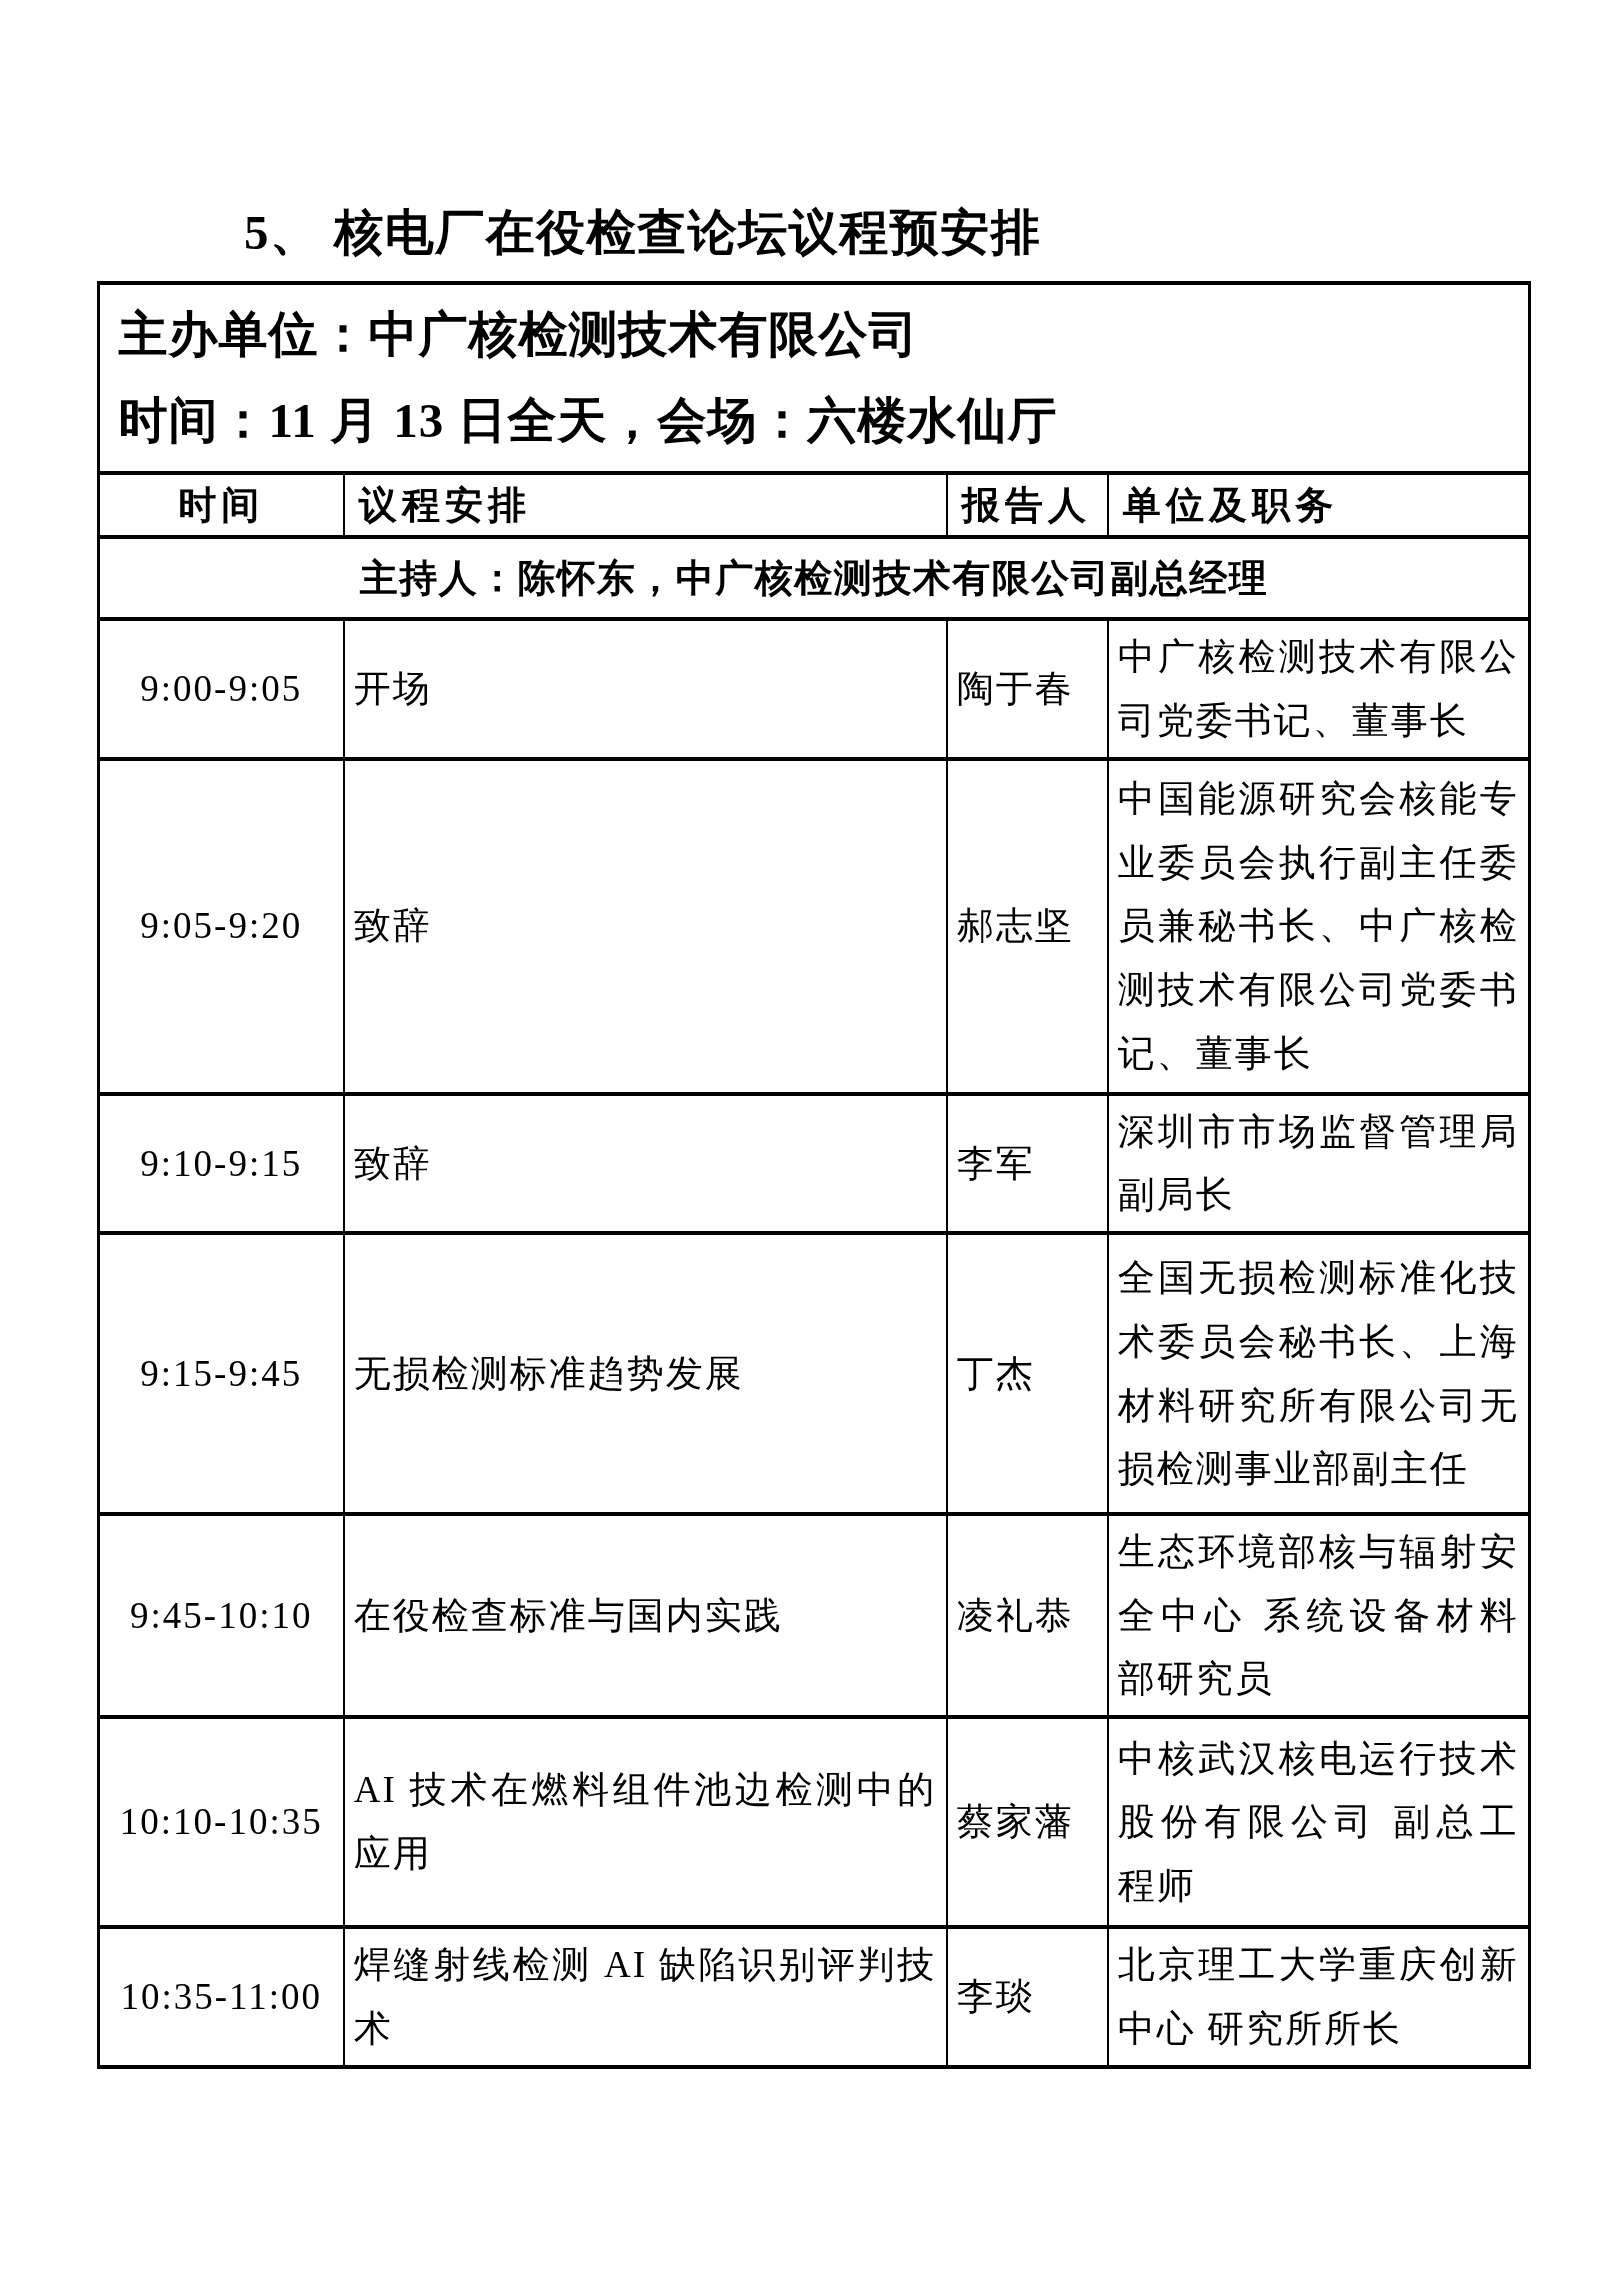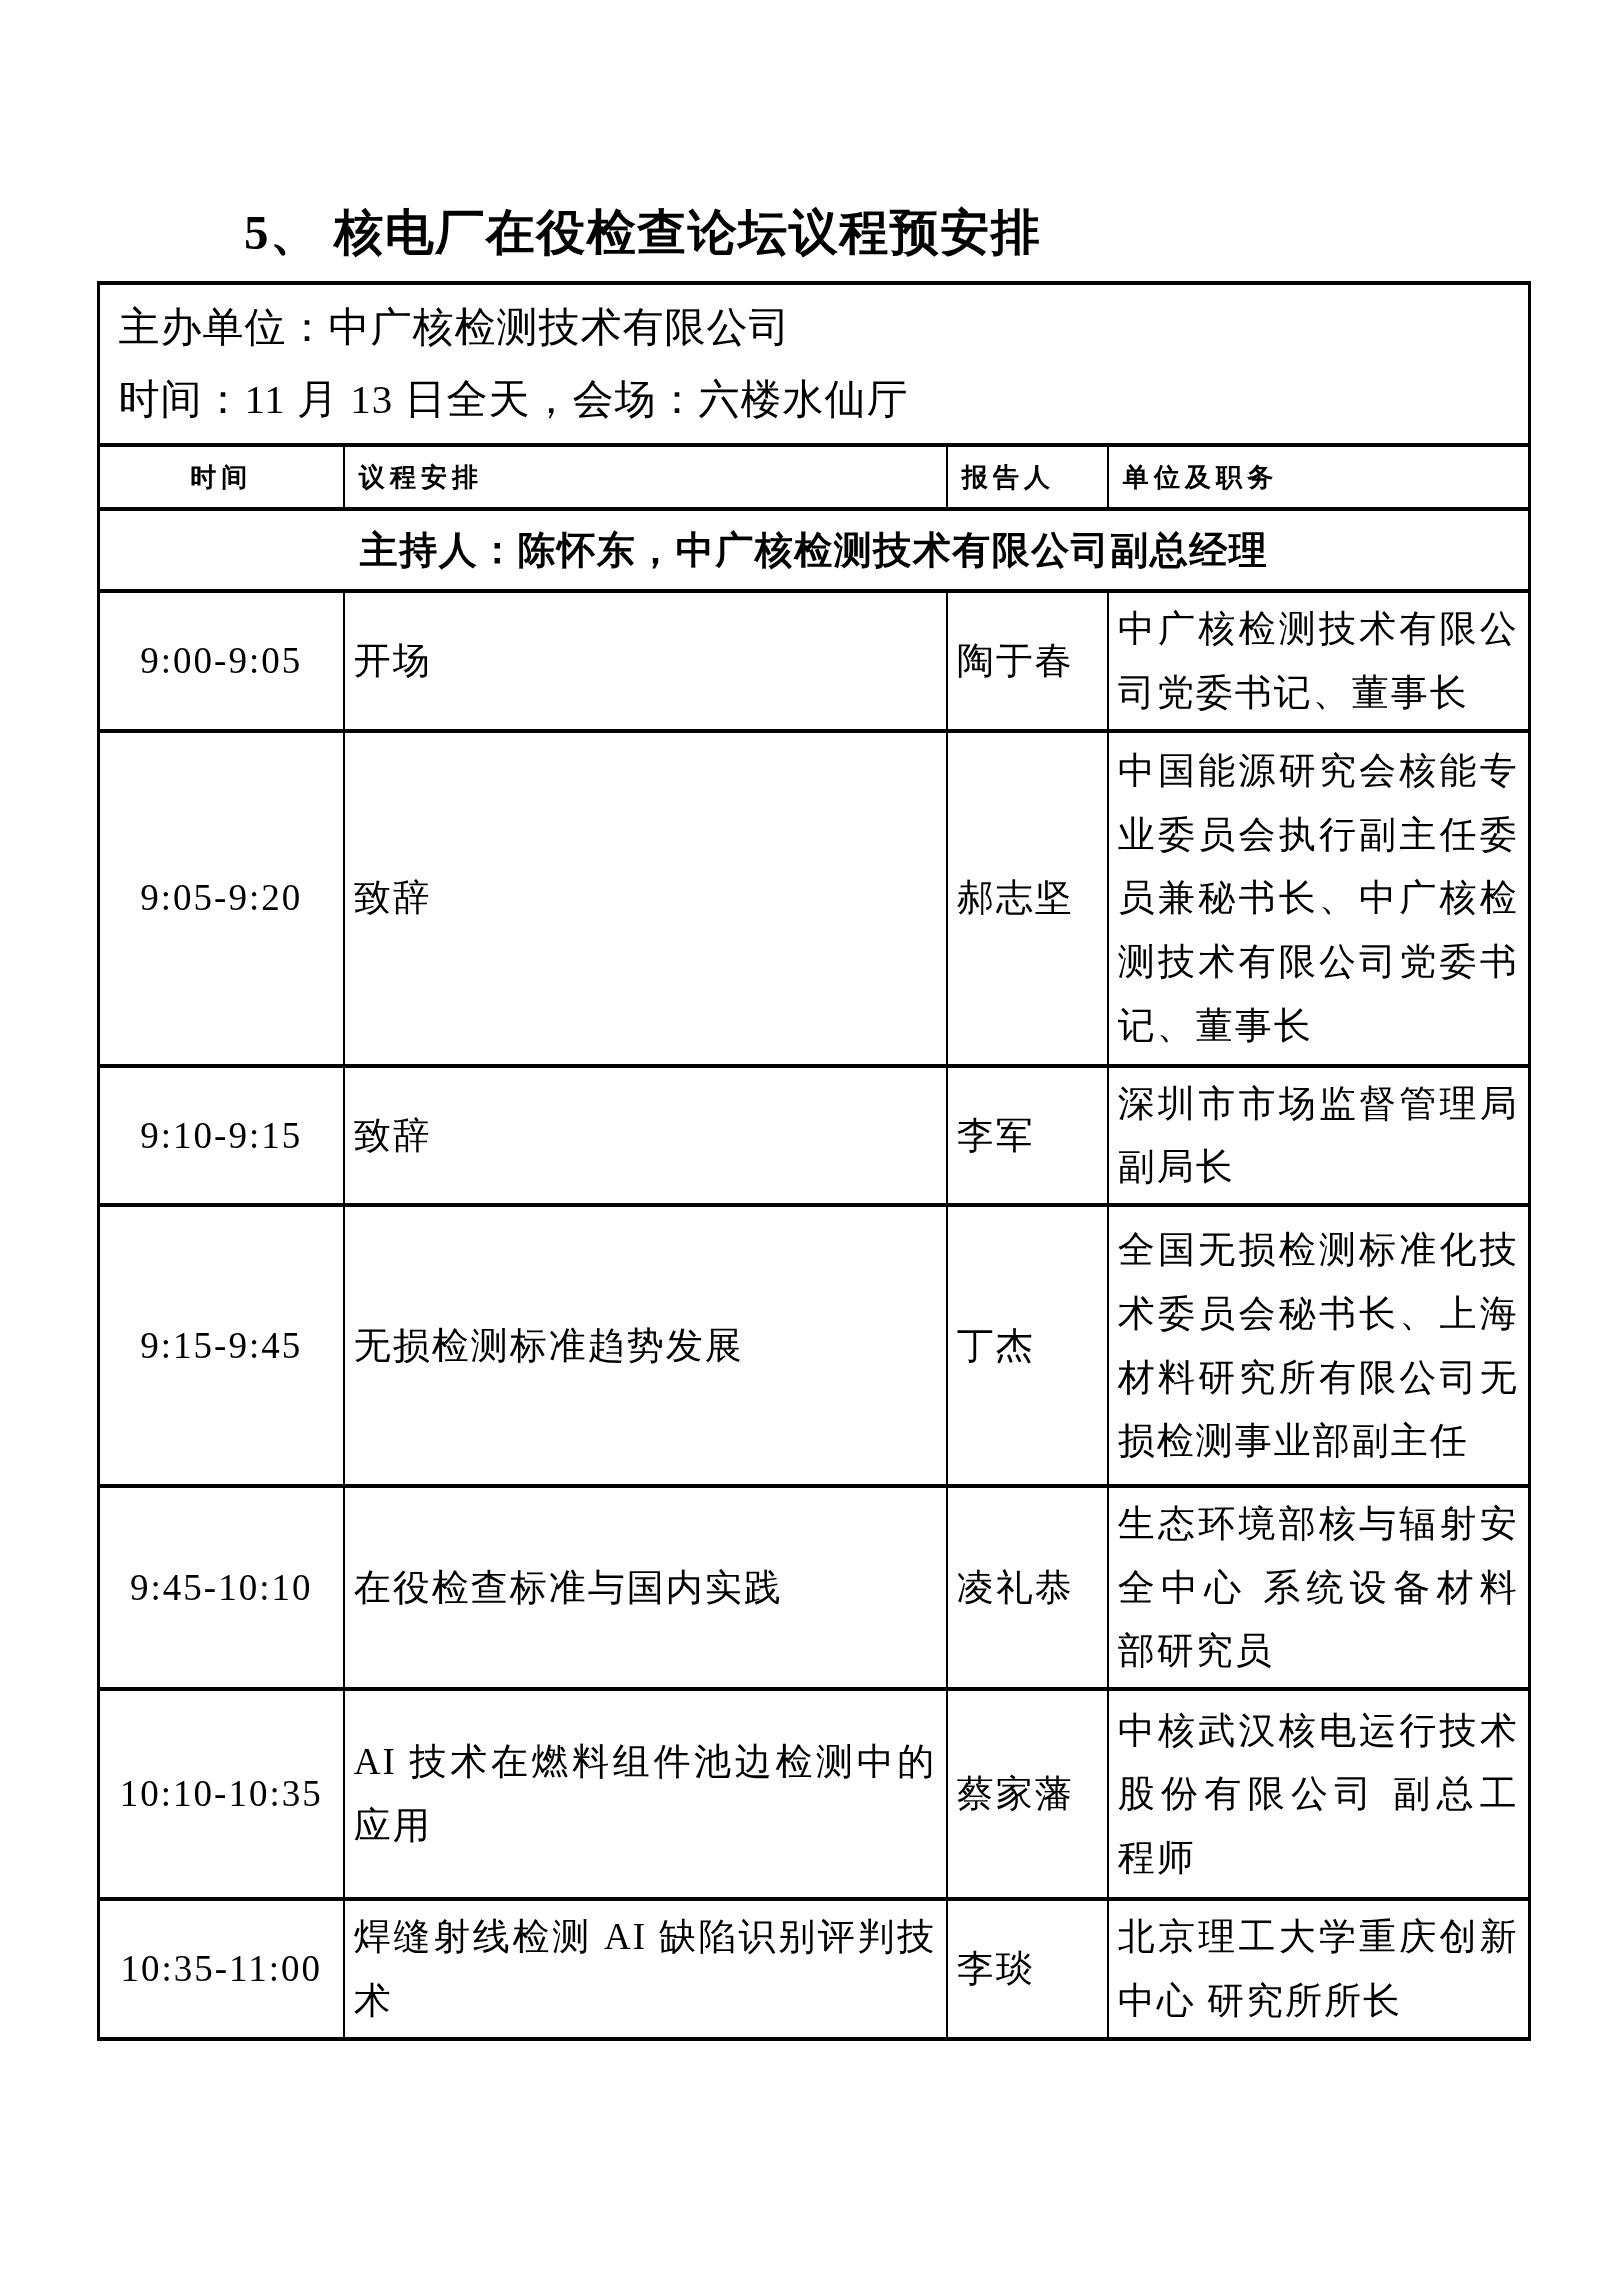--- a/index.html
+++ b/index.html
@@ -41,32 +41,32 @@
     border-bottom: 4.6px solid #000;
     vertical-align: middle;
     box-sizing: border-box;
     overflow: hidden;
   }
   
   tr.meta-row td {
     padding: 7.2px 18.4px;
   }
   .meta-line {
-    font-size: 41px;
-    font-weight: normal;
+    font-size: 49px;
+    font-weight: bold;
     line-height: 1.75;
     letter-spacing: 1px;
     white-space: nowrap;
   }
   
   tr.head-row {
     height: 64px;
   }
   tr.head-row th {
-    font-size: 26px;
+    font-size: 38px;
     font-weight: bold;
     letter-spacing: 5.1px;
     padding: 4.1px 14.3px;
     text-align: left;
     white-space: nowrap;
   }
   tr.head-row th.center { text-align: center; }
   
   tr.mod-row {
     height: 82px;

